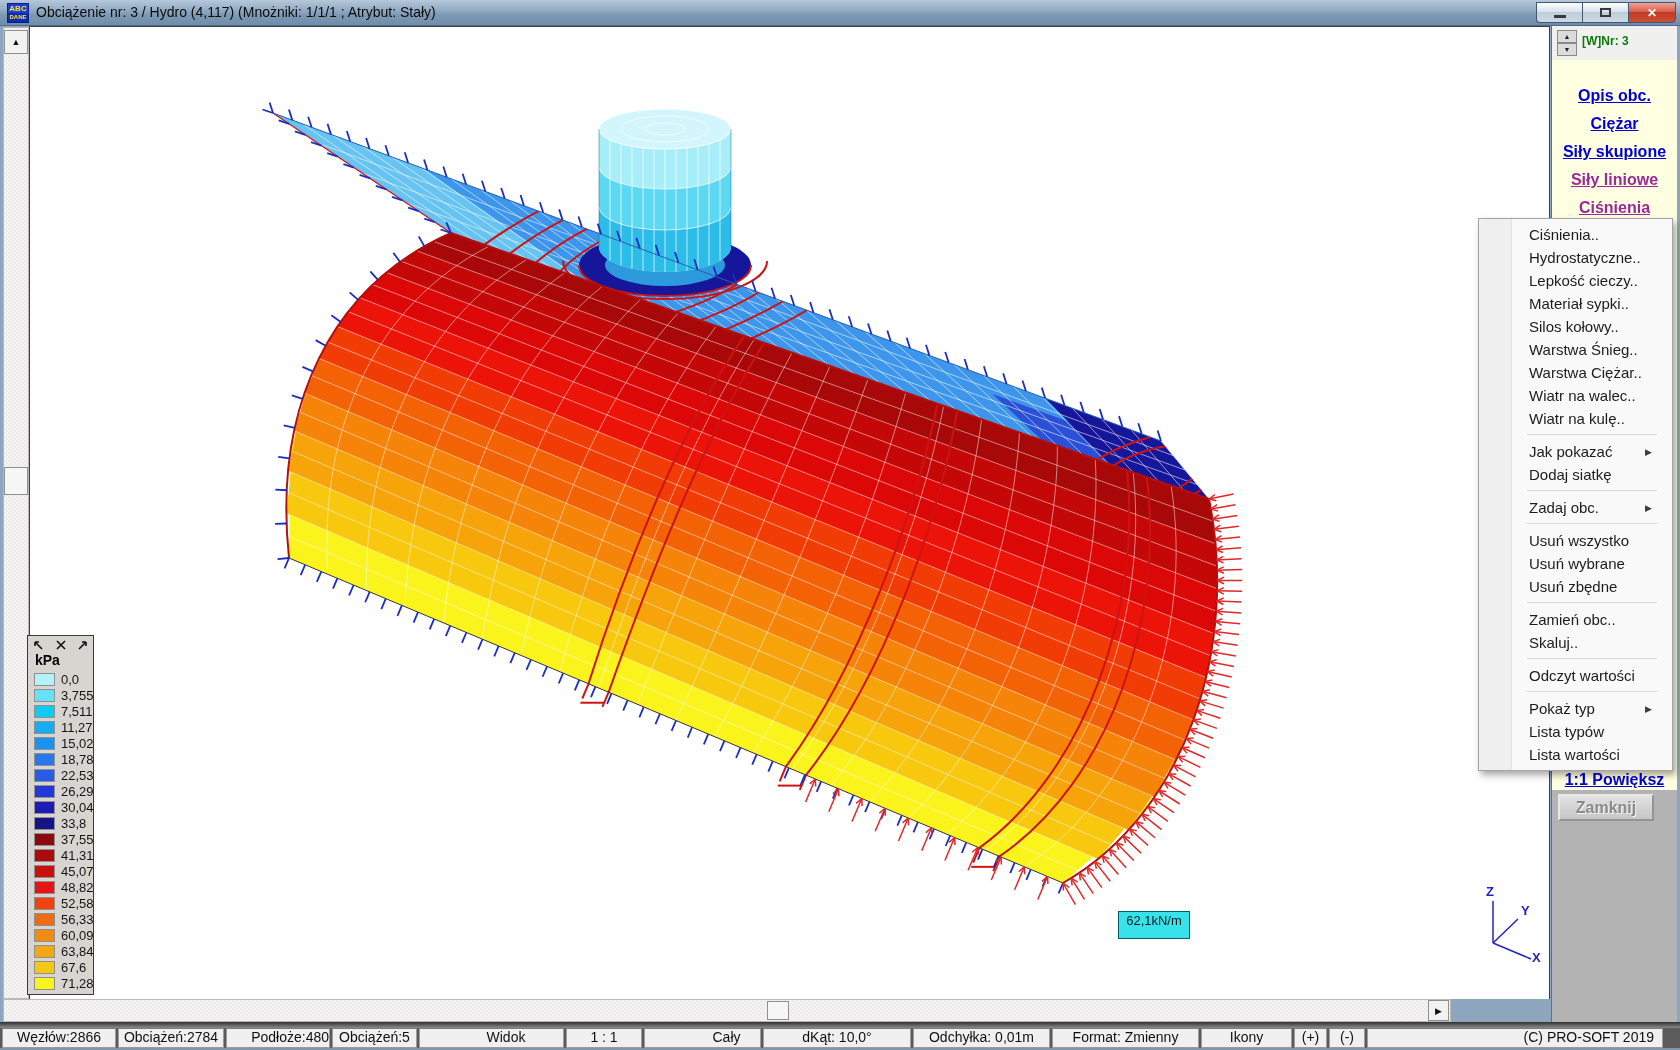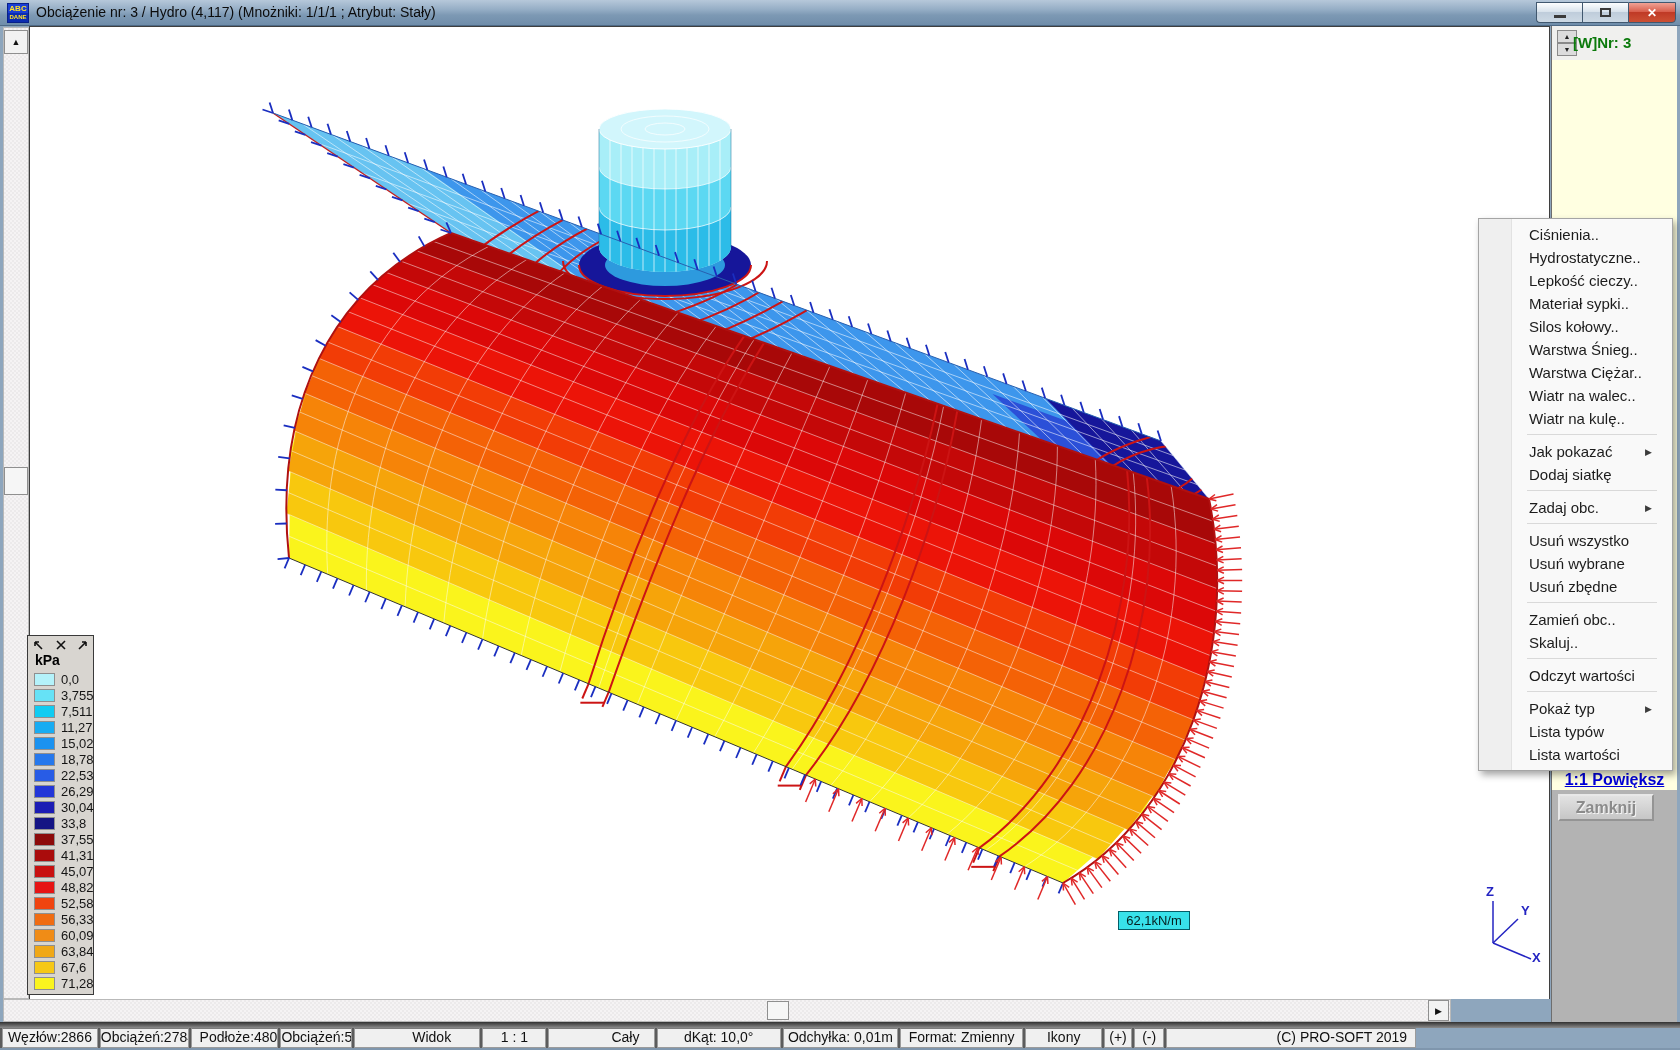--- a/index.html
+++ b/index.html
@@ -65,21 +65,21 @@
   }
   #legend-head{display:flex;justify-content:space-between;align-items:center;padding:2px 4px 0 4px;height:13px;}
   #legend-head svg{display:block;}
   #legend-unit{font-size:14px;font-weight:bold;color:#000;padding:1px 0 3px 7px;}
   .lg-row{display:flex;align-items:center;height:16px;padding-left:6px;}
   .lg-sw{width:21px;height:13px;border:1px solid #8f8f8f;box-sizing:border-box;flex:0 0 auto;}
   .lg-val{font-size:13px;color:#141414;margin-left:6px;white-space:nowrap;}
   
   #side-top{position:absolute;left:1551px;top:26px;width:126px;height:34px;background:#f0f0ee;border-left:1px solid #6e6e6e;box-sizing:border-box;}
   .spin-btn{position:absolute;width:20px;height:13px;background:#dcdcdc;border:1px solid #8a8a8a;box-sizing:border-box;font-size:7px;line-height:11px;text-align:center;color:#222;}
-  #load-number-label{position:absolute;left:21px;top:8px;font-size:15px;font-weight:bold;color:#0b7a0b;white-space:nowrap;}
+  #load-number-label{position:absolute;left:30px;top:8px;font-size:12px;font-weight:bold;color:#0b7a0b;white-space:nowrap;}
   #side-links{
     position:absolute;left:1551px;top:60px;width:126px;height:730px;background:#ffffe1;
     border-left:1px solid #6e6e6e;box-sizing:border-box;padding-top:24px;
   }
   .slink{display:block;height:28px;line-height:24px;text-align:center;font-size:16px;font-weight:bold;text-decoration:underline;white-space:nowrap;}
   .slink.blue{color:#0000d6;}
   .slink.visited{color:#9a2a9a;}
   #zoom-link{position:absolute;left:0;top:711px;width:100%;text-align:center;font-size:16px;font-weight:bold;color:#0000d6;text-decoration:underline;white-space:nowrap;}
   #side-bottom{position:absolute;left:1551px;top:790px;width:126px;height:232px;background:#b3b3b3;border-left:1px solid #6e6e6e;box-sizing:border-box;}
   #close-panel-button{
@@ -95,32 +95,32 @@
     background:linear-gradient(90deg,#efefef 0px,#efefef 32px,#e2e2e2 32px,#e2e2e2 33px,#f9f9f9 33px);
     border:1px solid #a5a5a5;box-shadow:3px 4px 7px rgba(0,0,0,.35);
     padding:4px 12px;z-index:60;
   }
   .mi{height:23px;line-height:23px;padding-left:38px;font-size:15px;color:#1c1c1c;position:relative;white-space:nowrap;}
   .mi .arr{position:absolute;right:8px;top:1px;font-size:9px;color:#3c3c3c;}
   .msep{height:1px;background:#d9d9d9;margin:4px 3px 5px 36px;}
   
   #prestatus{position:absolute;left:0;top:1022px;width:1680px;height:6px;background:linear-gradient(#313131,#8c8c8c);}
   #status-bar{
-    position:absolute;left:0;top:1028px;width:1416px;height:20px;background:#5c5c5c;
+    position:absolute;left:0;top:1028px;width:1680px;height:20px;background:#5c5c5c;
     display:flex;gap:2px;padding-left:2px;box-sizing:border-box;
   }
   .sc{
     background:#f0f0f0;border:1px solid #9b9b9b;border-top-color:#7c7c7c;box-sizing:border-box;
     font-size:14px;line-height:17px;text-align:center;color:#101010;height:20px;white-space:nowrap;overflow:hidden;
   }
   .sc.right{text-align:right;padding-right:8px;}
   #bottomframe{position:absolute;left:0;top:1048px;width:1680px;height:2px;background:#7f96ad;}
   
   #pressure-value-label{
-    position:absolute;left:1118px;top:911px;width:72px;height:19px;box-sizing:border-box;
+    position:absolute;left:1118px;top:911px;width:72px;height:28px;box-sizing:border-box;
     background:#38e2ea;border:1px solid #045e68;color:#062020;font-size:13px;
     text-align:center;line-height:17px;z-index:15;white-space:nowrap;
   }
   .axis-label{position:absolute;font-size:13px;font-weight:bold;color:#2424c2;z-index:15;}
 </style>
 </head>
 <body>
 
 <div id="titlebar">
   <div id="app-icon">
@@ -709,20 +709,27 @@
       </div>
     </div>
 </div>
 
 <div id="side-top">
   <div class="spin-btn" style="left:5px;top:4px;">▲</div>
   <div class="spin-btn" style="left:5px;top:17px;">▼</div>
   <div id="load-number-label">[W]Nr: 3</div>
 </div>
 <div id="side-links">
+  <div id="links-holder">
+      <div class="slink blue">Opis obc.</div>
+      <div class="slink blue">Ciężar</div>
+      <div class="slink blue">Siły skupione</div>
+      <div class="slink visited">Siły liniowe</div>
+      <div class="slink visited">Ciśnienia</div>
+    </div>
   <div id="zoom-link">1:1 Powiększ</div>
 </div>
 <div id="side-bottom">
   <div id="close-panel-button">Zamknij</div>
 </div>
 
 <div id="context-menu">
     <div class="mi"><span>Ciśnienia..</span></div>
     <div class="mi"><span>Hydrostatyczne..</span></div>
     <div class="mi"><span>Lepkość cieczy..</span></div>

